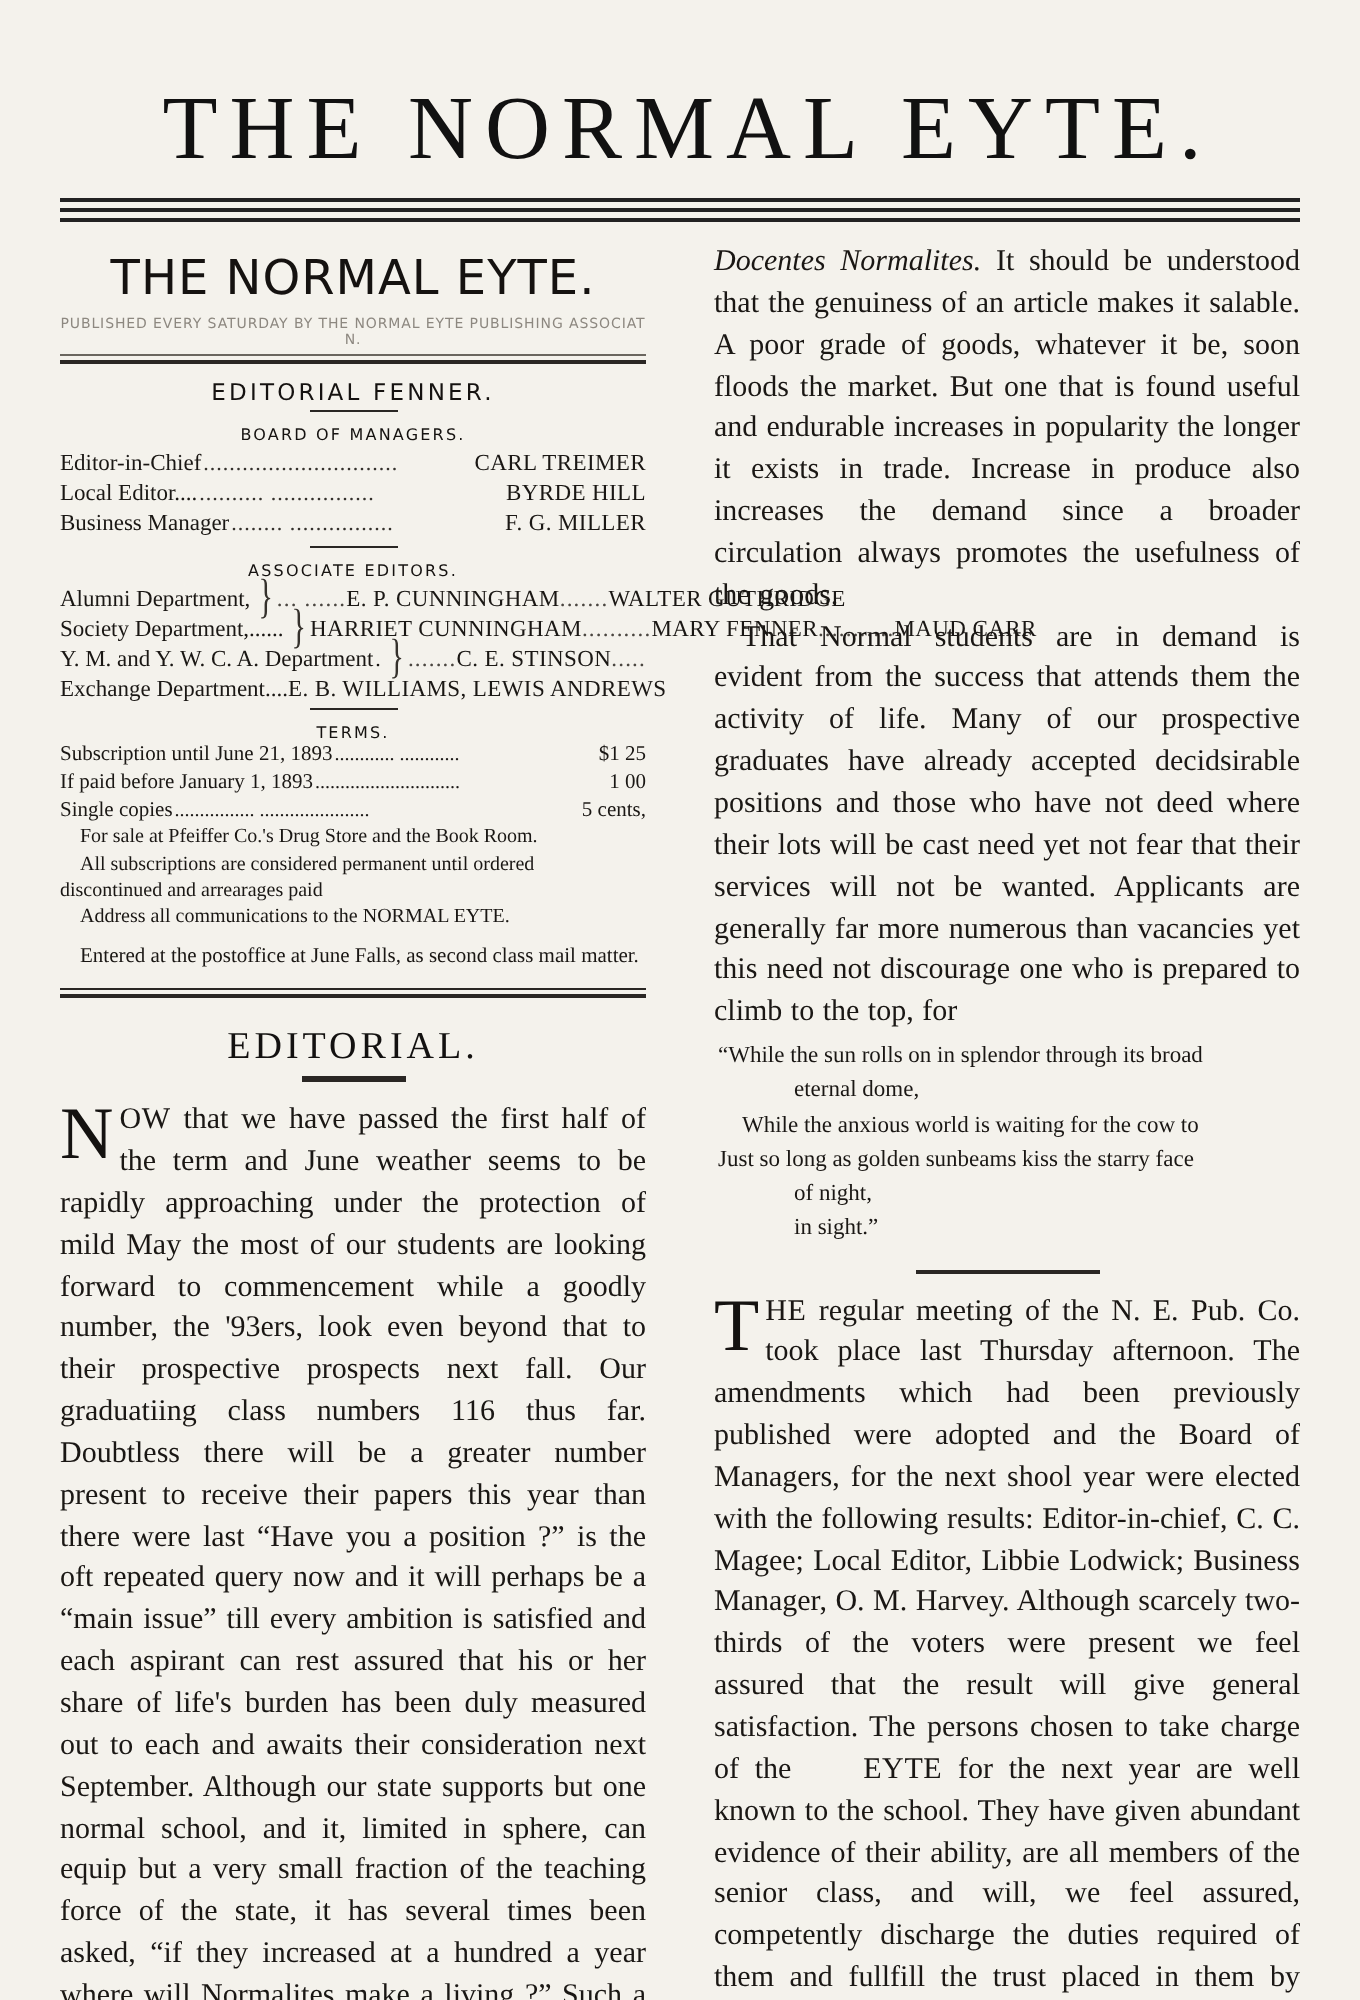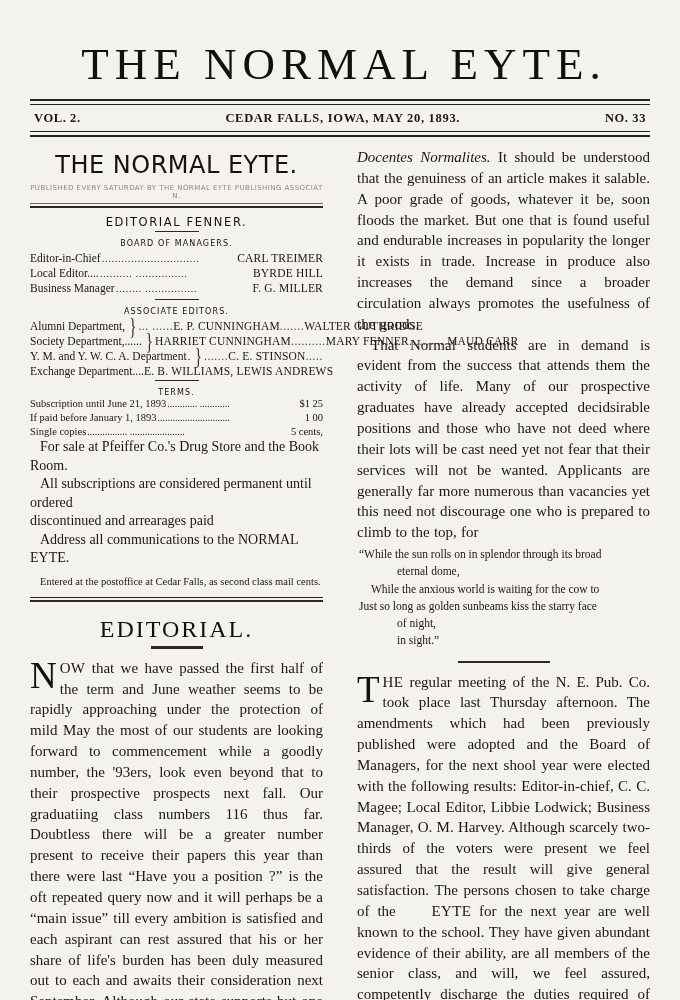--- a/index.html
+++ b/index.html
@@ -149,34 +149,34 @@
   .names .nm .lead{letter-spacing:.6px;color:#4a4640;}
 
   .terms-line{
     display:flex;align-items:flex-start;
     font-size:10.5px;line-height:1.3;white-space:nowrap;
   }
   .terms-line .lbl{flex:0 0 auto;}
   .terms-line .dots{flex:1 1 auto;overflow:hidden;font-size:10px;margin:0 1px;}
   .terms-line .val{flex:0 0 auto;}
   .terms-note{
-    font-size:14px;line-height:1.32;text-indent:10px;
+    font-size:10px;line-height:1.32;text-indent:10px;
     margin-top:0;
   }
   .terms-note.noindent{text-indent:0;}
   .entered{
     font-size:10.5px;line-height:1.34;
     margin-top:7px;text-indent:10px;
   }
   .rule-after-terms{border-top:1px solid #2a2724;margin-top:8px;height:0;}
   .rule-after-terms2{border-top:2px solid #2a2724;margin-top:2px;height:0;}
 
   .editorial-head{
     text-align:center;
-    font-size:24px;
+    font-size:19px;
     letter-spacing:2px;
     margin-top:14px;
     font-family:"Liberation Serif", serif;
     color:#131110;
   }
   .editorial-rule{
     width:52px;height:0;border-top:3px solid #2a2724;
     margin:3px auto 0 auto;
   }
 
@@ -219,25 +219,20 @@
 </style>
 </head>
 <body>
 
 <div class="page">
 
   <div class="masthead">
     <div class="masthead-title">THE NORMAL EYTE.</div>
   </div>
   <div class="rule-double"></div>
-  <div class="volume-bar">
-    <span>VOL. 2.</span>
-    <span class="center">CEDAR FALLS, IOWA, MAY 20, 1893.</span>
-    <span>NO. 33</span>
-  </div>
   <div class="rule-double-b"></div>
 
   <div class="columns">
 
     <div class="col col-left">
 
       <div class="sub-title">THE NORMAL EYTE.</div>
       <div class="tagline">PUBLISHED EVERY SATURDAY BY THE NORMAL EYTE PUBLISHING ASSOCIAT N.</div>
       <div class="rule-thin"></div>
       <div class="rule-med"></div>
@@ -328,21 +323,21 @@
           <span class="dots">................  ......................</span>
           <span class="val">5 cents,</span>
         </div>
       </div>
 
       <div class="terms-note">For sale at Pfeiffer Co.'s Drug Store and the  Book Room.</div>
       <div class="terms-note">All subscriptions are considered permanent until ordered</div>
       <div class="terms-note noindent">discontinued and arrearages paid</div>
       <div class="terms-note">Address all communications to the NORMAL EYTE.</div>
 
-      <div class="entered">Entered at the postoffice at Cedar Falls, as second class mail cents.</div>
+      <div class="entered">Entered at the postoffice at June Falls, as second class mail matter.</div>
 
       <div class="rule-after-terms"></div>
       <div class="rule-after-terms2"></div>
 
       <div class="editorial-head">EDITORIAL.</div>
       <div class="editorial-rule"></div>
 
       <div class="body-text dropcap-para">
         <span class="dropcap">N</span><span class="lead-caps">OW</span><span> that we have passed the first half of the term and June weather seems to be rapidly approaching under the protection of mild May the most of our students are looking forward to commencement while a goodly number, the '93ers, look even beyond that to their prospective prospects next fall.  Our graduatiing class numbers 116 thus far.  Doubtless there will be a greater number present to receive their papers this year than there were last “Have you a position ?” is the oft repeated query now and it will perhaps be a “main issue” till every ambition is satisfied and each aspirant can rest assured that his or her share of life's burden has been duly measured out to each and awaits their consideration next September.  Although our state supports but one normal school, and it, limited in sphere, can equip but a very small fraction of the teaching force of the state, it has several times been asked, “if they increased at a hundred a year where will Normalites make a living ?”  Such a consideration for our alumni be an outsider may be pertinent but we can see among our own ranks naught but joy at the prospect of a large and ever increasing band of</span>
       </div>

